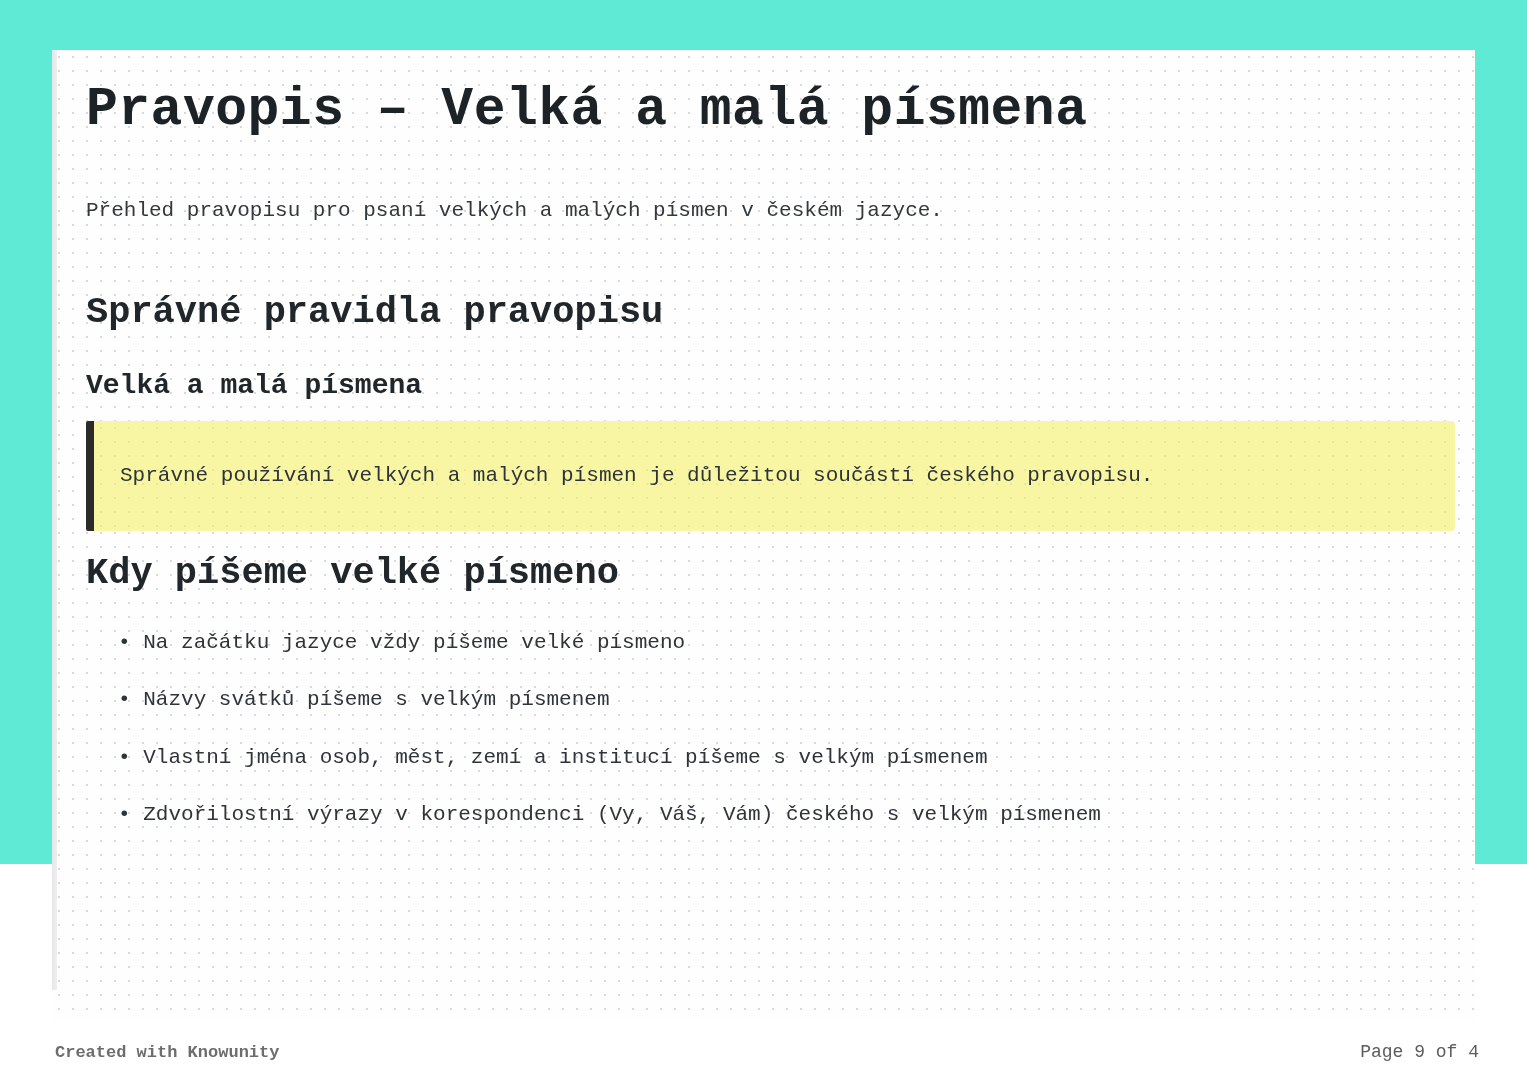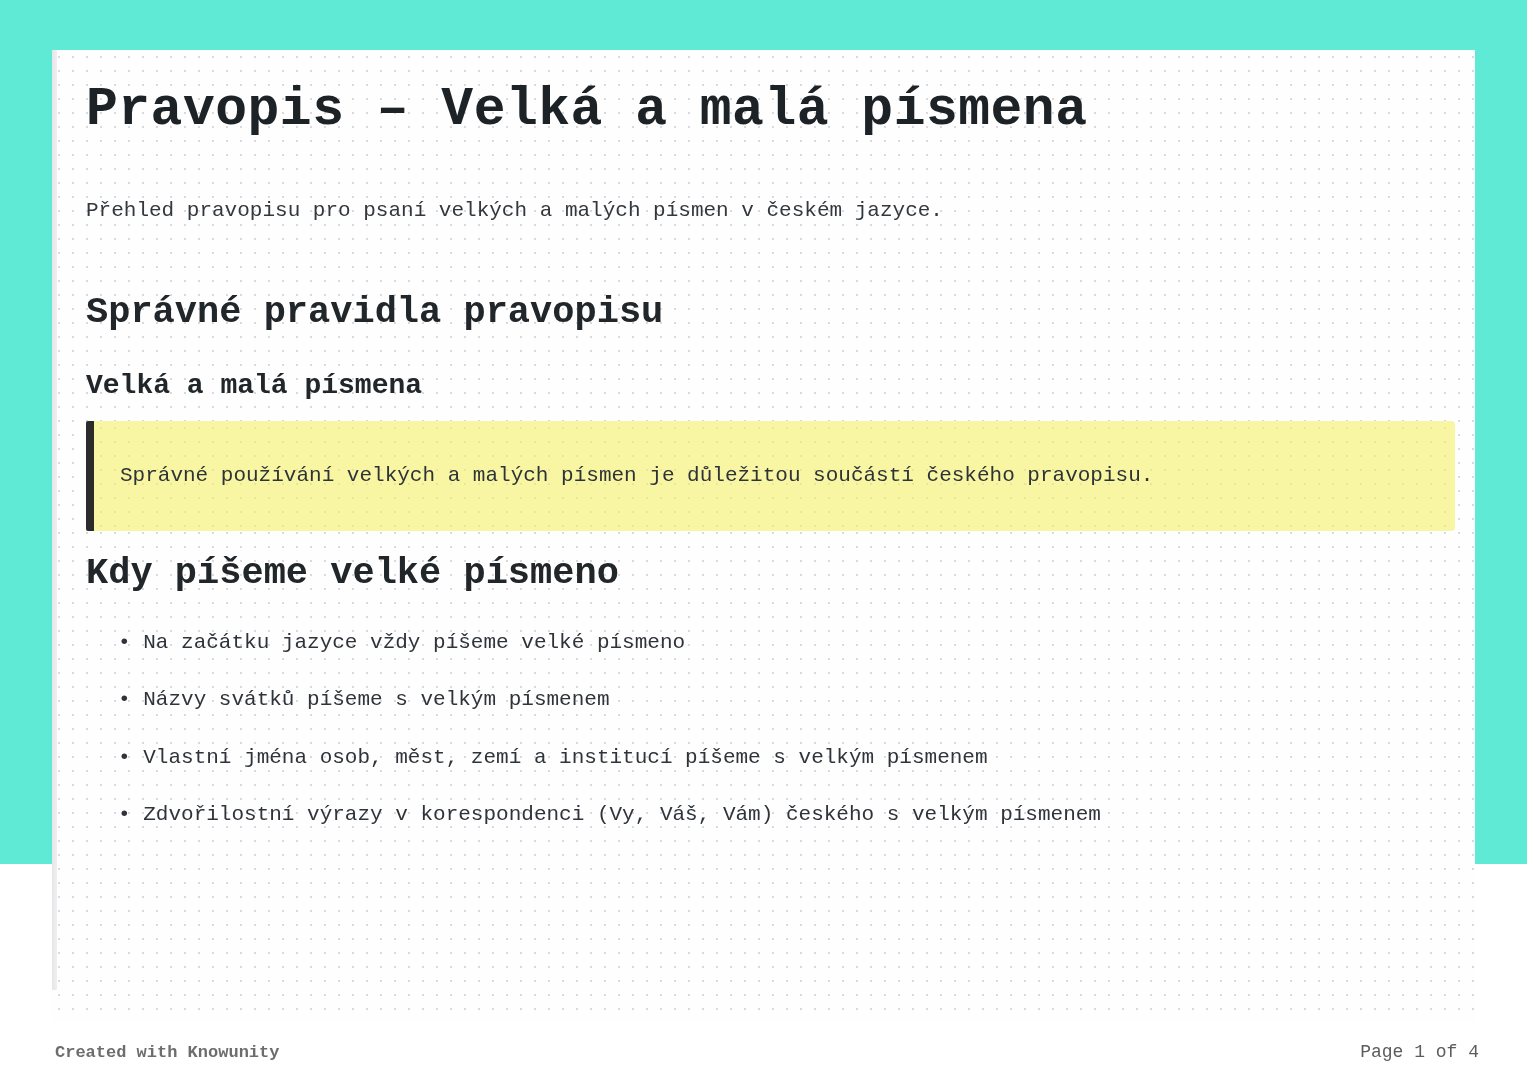--- a/index.html
+++ b/index.html
@@ -154,16 +154,16 @@
     <ul class="rule-list">
       <li>Na začátku jazyce vždy píšeme velké písmeno</li>
       <li>Názvy svátků píšeme s velkým písmenem</li>
       <li>Vlastní jména osob, měst, zemí a institucí píšeme s velkým písmenem</li>
       <li>Zdvořilostní výrazy v korespondenci (Vy, Váš, Vám) českého s velkým písmenem</li>
     </ul>
   </div>
 
   <div class="footer">
     <span class="footer-left">Created with Knowunity</span>
-    <span class="footer-right">Page 1 of 4</span>
+    <span class="footer-right">Page 9 of 4</span>
   </div>
 
 </div>
 
 </body></html>

